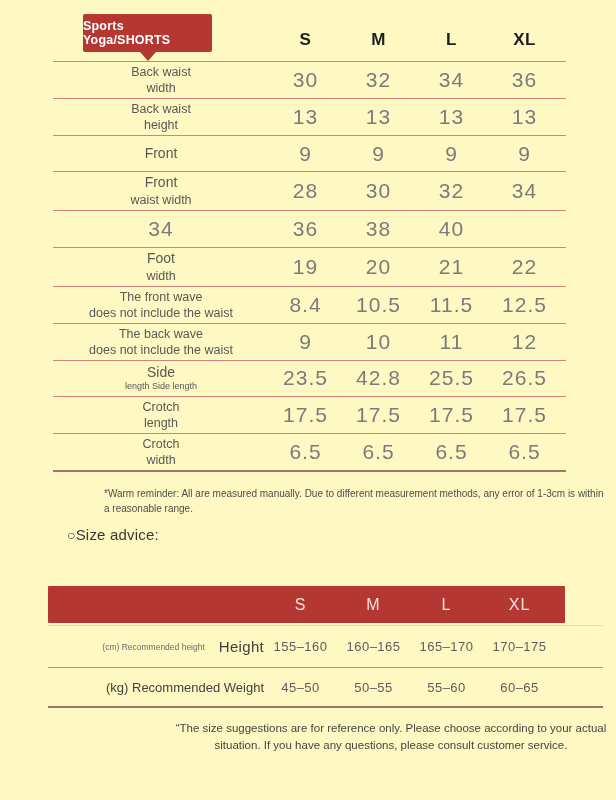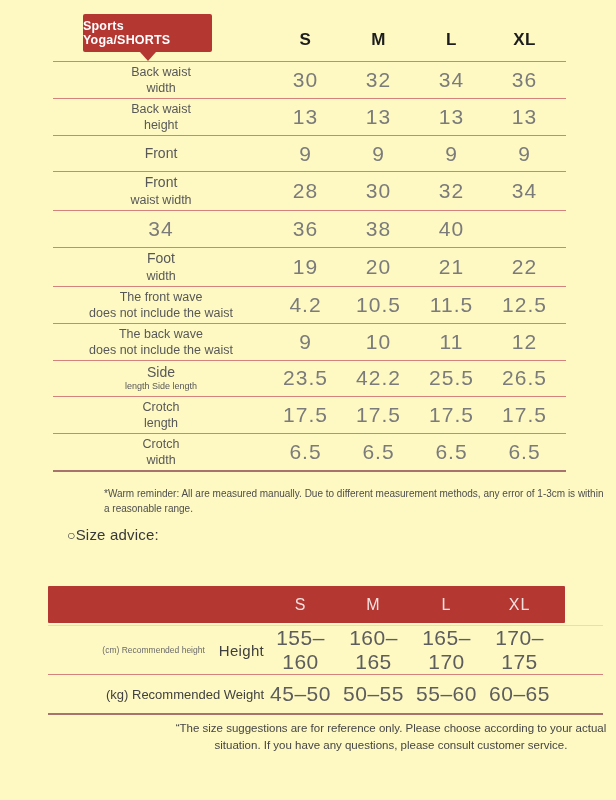--- a/index.html
+++ b/index.html
@@ -81,21 +81,21 @@
     align-items:center;border-bottom:1px solid var(--line);
   }
   .at-row:nth-child(1){min-height:42px;}
   .at-row:nth-child(2){min-height:40px;}
   .at-row:last-child{border-bottom:2px solid var(--line-dark);}
   .at-lab{padding-left:32px;display:flex;align-items:center;gap:14px;justify-content:flex-end;}
   .part{display:inline-block;}
   .part.xs{font-size:8.5px;color:#6a6a6a;}
   .part.sm{font-size:13px;color:#414141;}
   .part.md{font-size:15px;color:#3f3f3f;letter-spacing:.3px;}
-  .at-val{text-align:center;font-size:21px;color:#5d5d5d;letter-spacing:.5px;}
+  .at-val{text-align:center;font-size:13px;color:#5d5d5d;letter-spacing:.5px;}
 
   .footer-note{
     position:absolute;left:170px;top:720px;width:442px;
     text-align:center;font-size:11.5px;color:#454545;line-height:1.5;
   }
 </style>
 </head>
 <body>
 
 <div class="page">
@@ -166,42 +166,42 @@
           <div class="st-val">19</div>
           <div class="st-val">20</div>
           <div class="st-val">21</div>
           <div class="st-val">22</div>
         </div>
         <div class="st-row">
           <div class="st-lab">
             <div class="lbl md">The front wave</div>
             <div class="lbl md">does not include the waist</div>
           </div>
-          <div class="st-val">4.2</div>
+          <div class="st-val">8.4</div>
           <div class="st-val">10.5</div>
           <div class="st-val">11.5</div>
           <div class="st-val">12.5</div>
         </div>
         <div class="st-row">
           <div class="st-lab">
             <div class="lbl md">The back wave</div>
             <div class="lbl md">does not include the waist</div>
           </div>
           <div class="st-val">9</div>
           <div class="st-val">10</div>
           <div class="st-val">11</div>
           <div class="st-val">12</div>
         </div>
         <div class="st-row">
           <div class="st-lab">
             <div class="lbl lg">Side</div>
             <div class="lbl xs">length Side length</div>
           </div>
           <div class="st-val">23.5</div>
-          <div class="st-val">42.2</div>
+          <div class="st-val">42.8</div>
           <div class="st-val">25.5</div>
           <div class="st-val">26.5</div>
         </div>
         <div class="st-row">
           <div class="st-lab">
             <div class="lbl md">Crotch</div>
             <div class="lbl md">length</div>
           </div>
           <div class="st-val">17.5</div>
           <div class="st-val">17.5</div>

